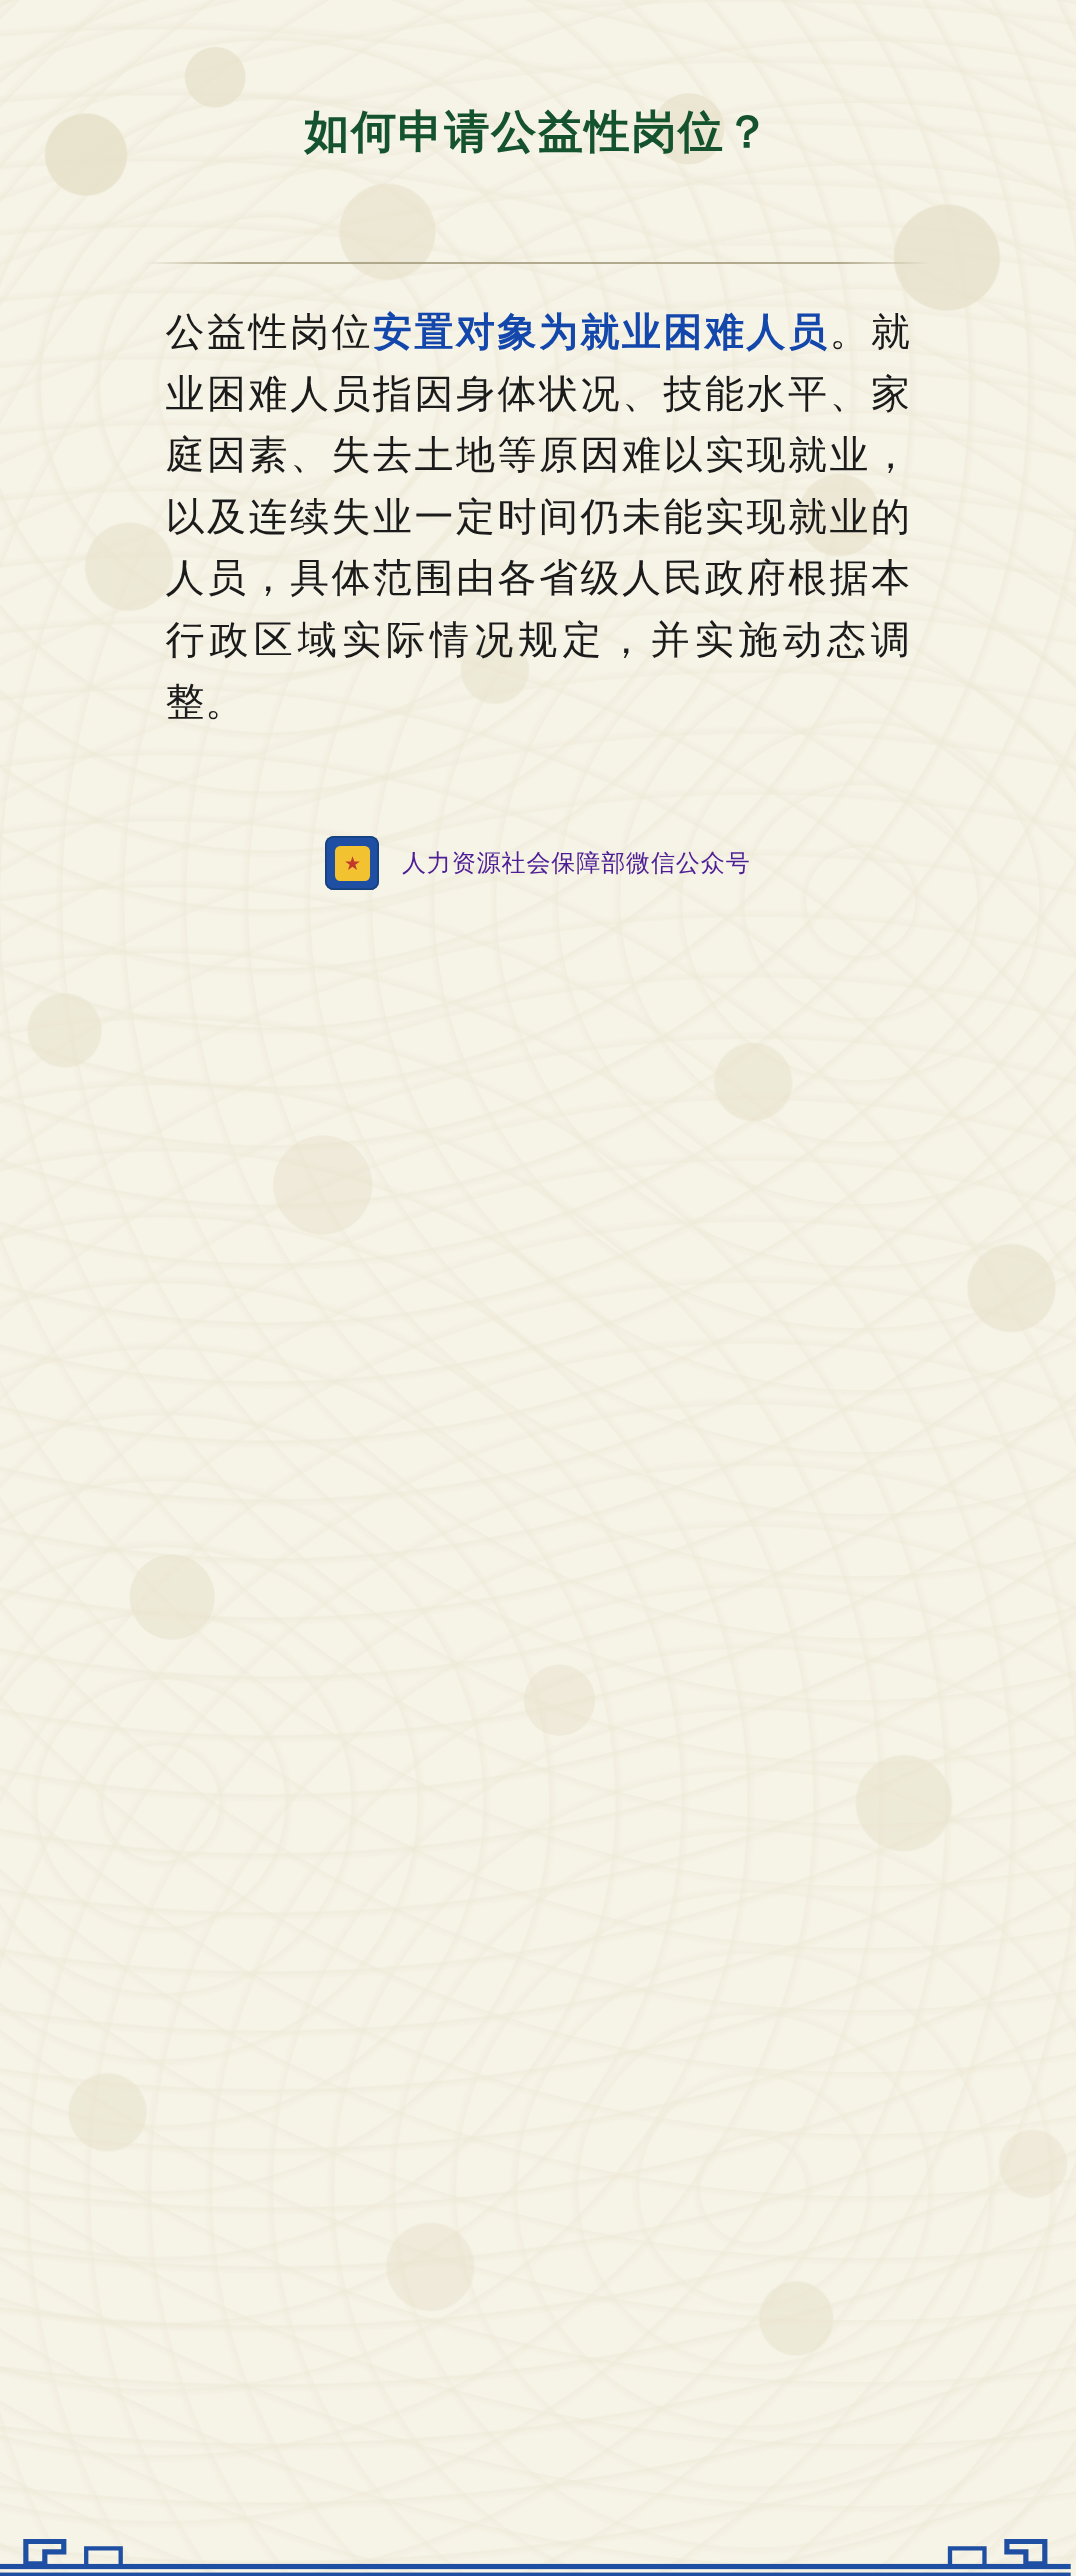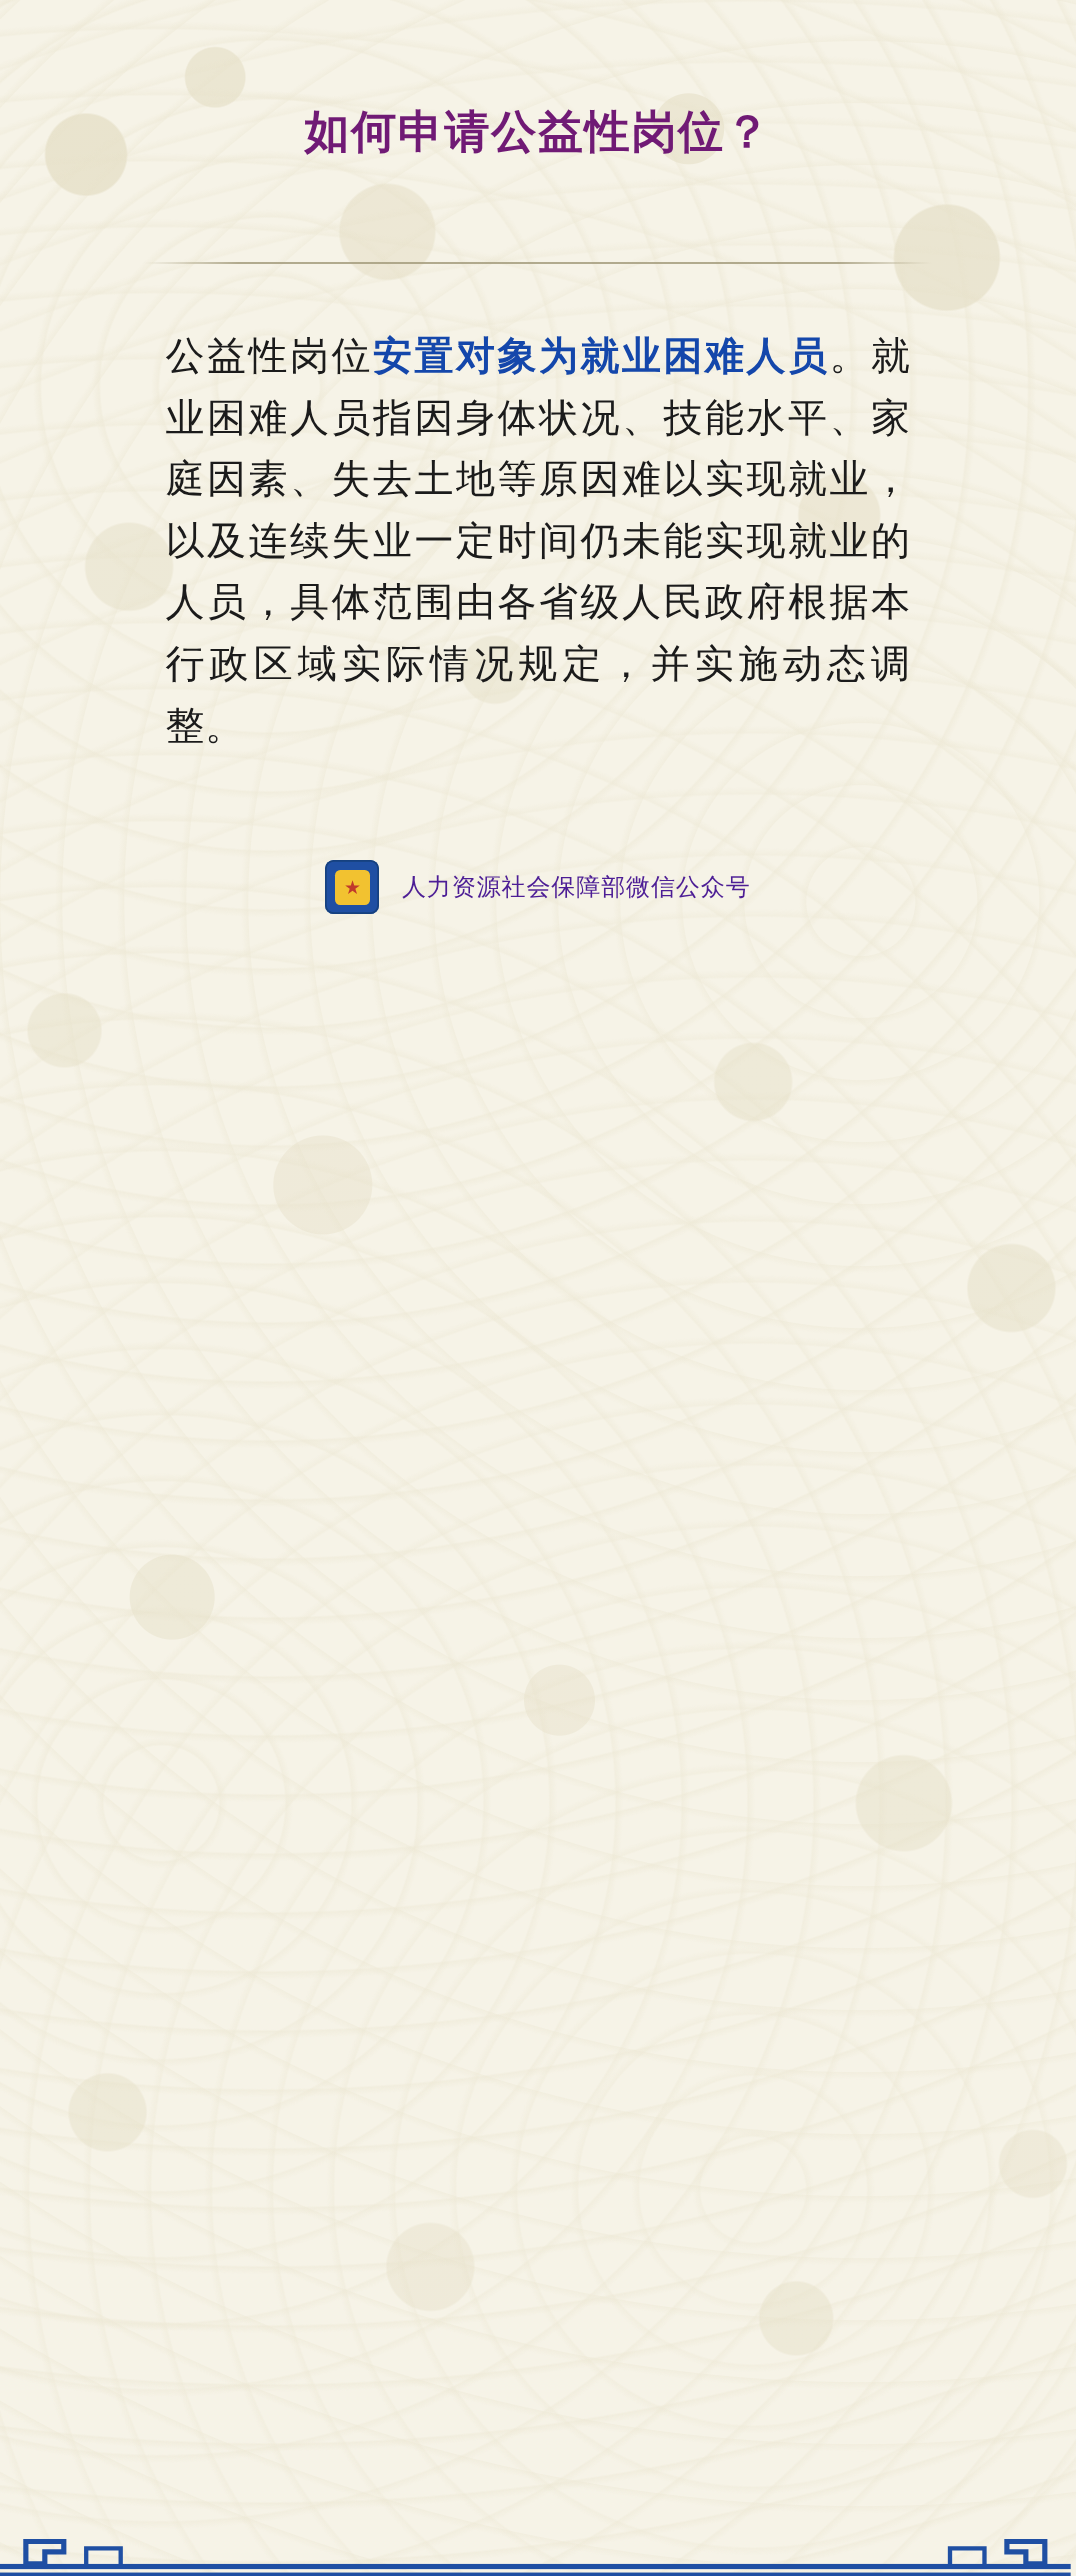--- a/index.html
+++ b/index.html
@@ -69,34 +69,34 @@
 
   .title-block {
     padding-top: 104px;
     text-align: center;
   }
   .poster-title {
     font-family: "DejaVu Serif", "Liberation Serif", serif;
     font-weight: bold;
     font-size: 45px;
     letter-spacing: 1.7px;
-    color: #701a75;
+    color: #14532d;
     margin: 0;
     line-height: 1.25;
   }
 
   .divider {
     width: 788px;
     height: 1.7px;
     margin: 102px auto 0 auto;
     background: linear-gradient(to right, rgba(180,172,140,0) 0%, rgba(165,157,126,0.85) 12%, rgba(165,157,126,0.85) 88%, rgba(180,172,140,0) 100%);
   }
 
   .body-block {
-    margin: 61px auto 0 auto;
+    margin: 37px auto 0 auto;
     width: 745px;
   }
 
   .para {
     font-family: "DejaVu Sans", "Liberation Sans", sans-serif;
     font-size: 39px;
     line-height: 1.58;
     color: #1b1b1b;
     margin: 0 0 5.2px 0;
     text-align: justify;

